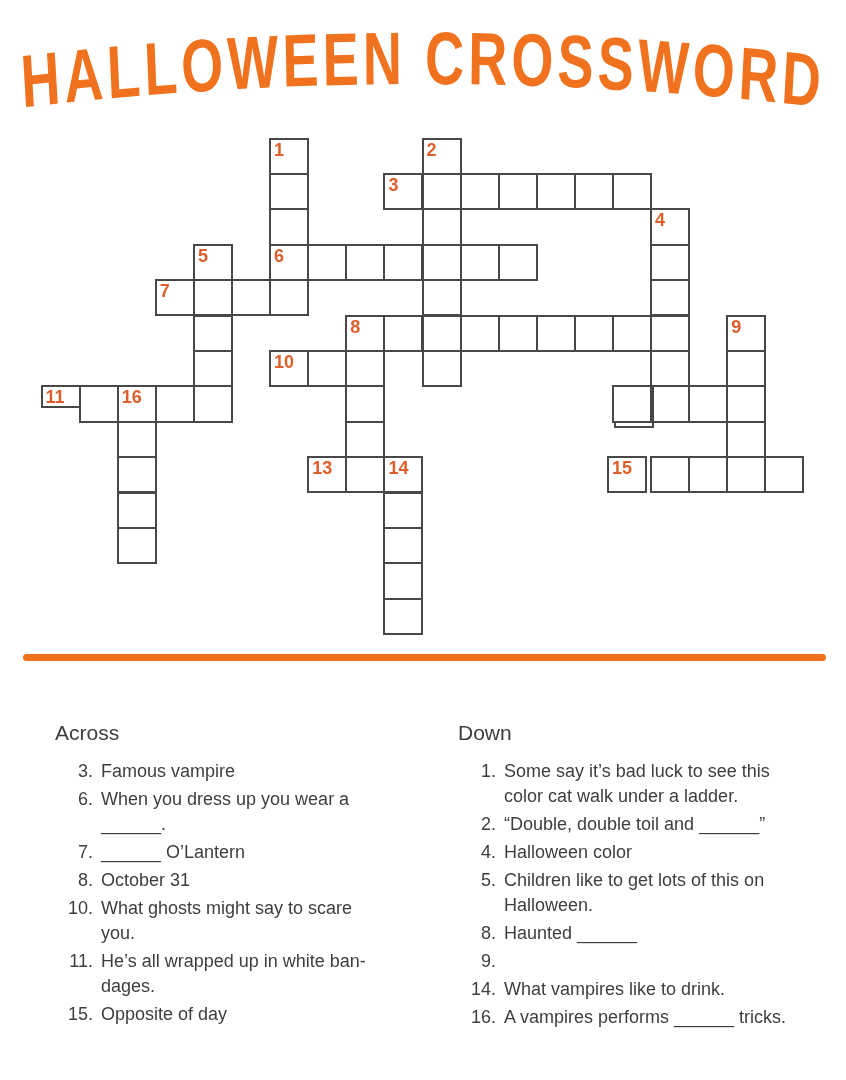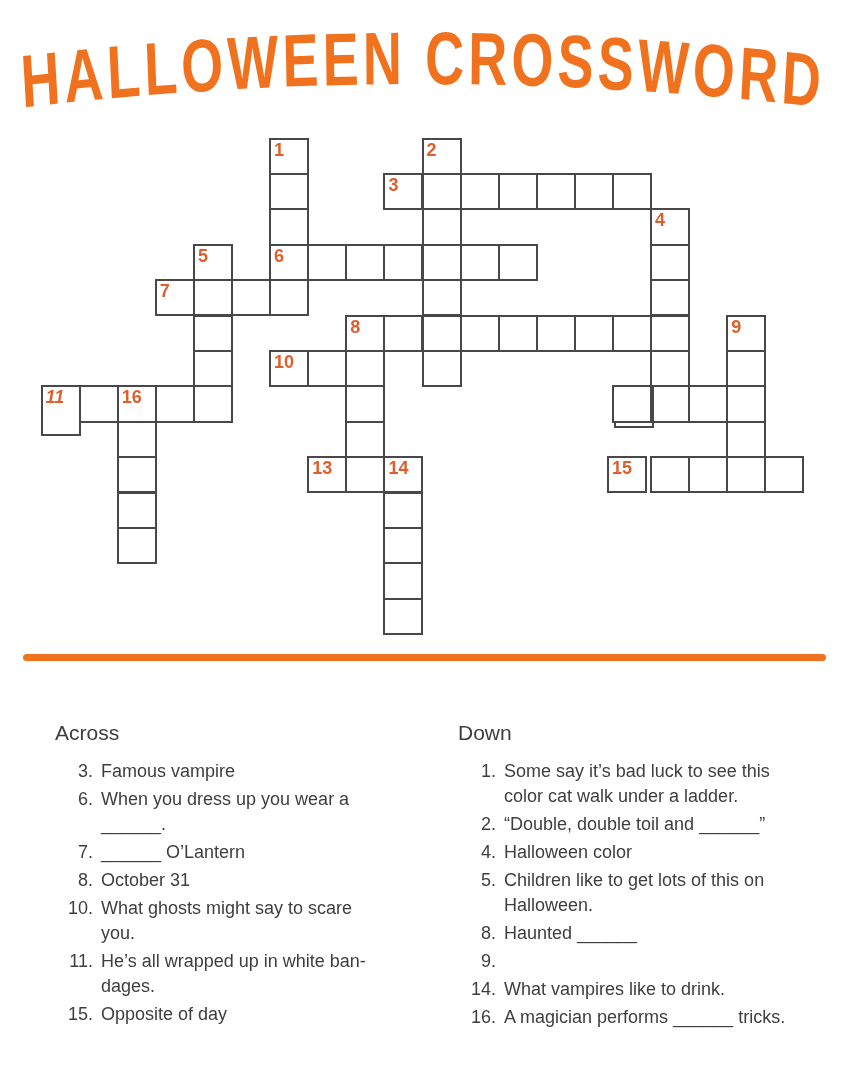--- a/index.html
+++ b/index.html
@@ -148,21 +148,21 @@
         <span class="cell-num">9</span>
       </div>
       <div class="cell" style="left: 726.3px; top: 349.9px; width: 40.1px; height: 37.4px;"></div>
       <div class="cell" style="left: 726.3px; top: 385.3px; width: 40.1px; height: 37.4px;"></div>
       <div class="cell" style="left: 726.3px; top: 420.7px; width: 40.1px; height: 37.4px;"></div>
       <div class="cell" style="left: 726.3px; top: 456.1px; width: 40.1px; height: 37.4px;"></div>
       <div class="cell" style="left: 269.1px; top: 349.9px; width: 40.1px; height: 37.4px;">
         <span class="cell-num">10</span>
       </div>
       <div class="cell" style="left: 307.2px; top: 349.9px; width: 40.1px; height: 37.4px;"></div>
-      <div class="cell" style="left: 40.5px; top: 385.3px; width: 40.1px; height: 51px; font-style: italic;">
+      <div class="cell" style="left: 40.5px; top: 385.3px; width: 40.1px; height: 23px;">
         <span class="cell-num">11</span>
       </div>
       <div class="cell" style="left: 78.6px; top: 385.3px; width: 40.1px; height: 37.4px;"></div>
       <div class="cell" style="left: 116.7px; top: 385.3px; width: 40.1px; height: 37.4px;">
         <span class="cell-num">16</span>
       </div>
       <div class="cell" style="left: 154.8px; top: 385.3px; width: 40.1px; height: 37.4px;"></div>
       <div class="cell" style="left: 573.9px; top: 385.3px; width: 40.1px; height: 43px; margin-left: 40px;">
         <span class="cell-num">12</span>
       </div>
@@ -256,18 +256,18 @@
         </div>
         <div class="clue">
           <span class="clue-num">9.</span>
         </div>
         <div class="clue">
           <span class="clue-num">14.</span>
           <span class="clue-text">What vampires like to drink.</span>
         </div>
         <div class="clue">
           <span class="clue-num">16.</span>
-          <span class="clue-text">A magician performs ______ tricks.</span>
+          <span class="clue-text">A vampires performs ______ tricks.</span>
         </div>
       </div>
   </div>
 
 </div>
 
 </body></html>

